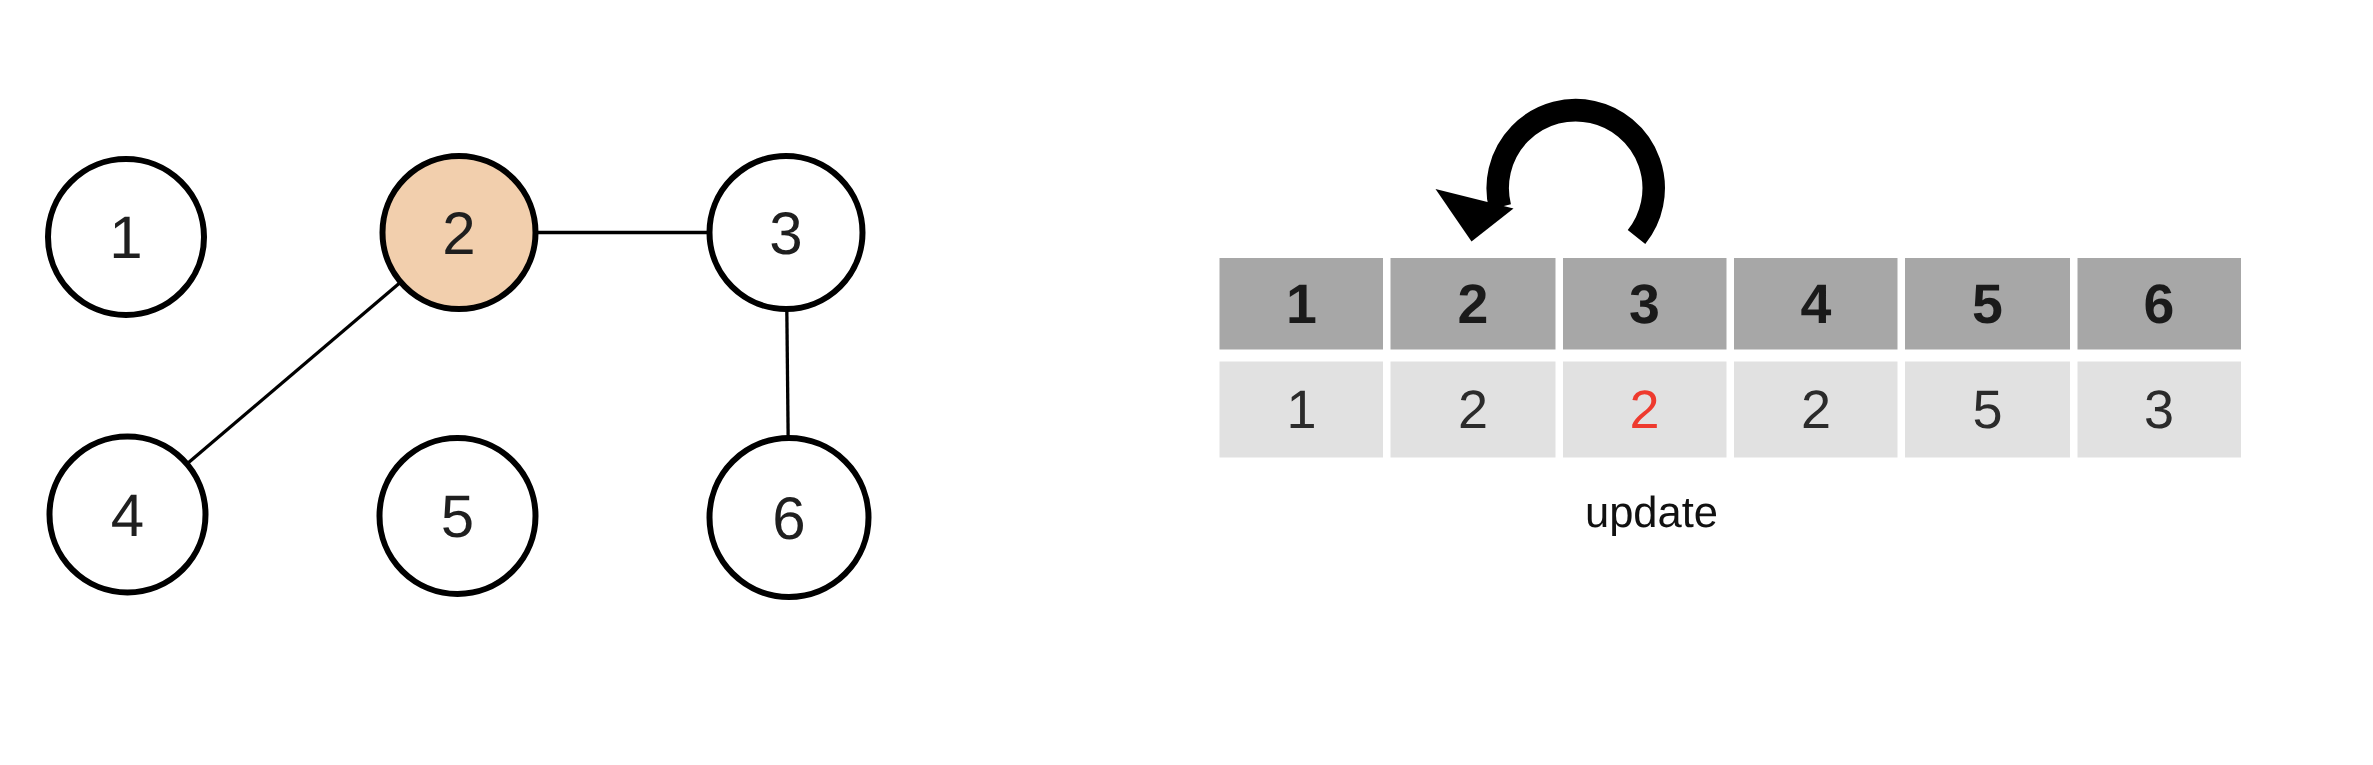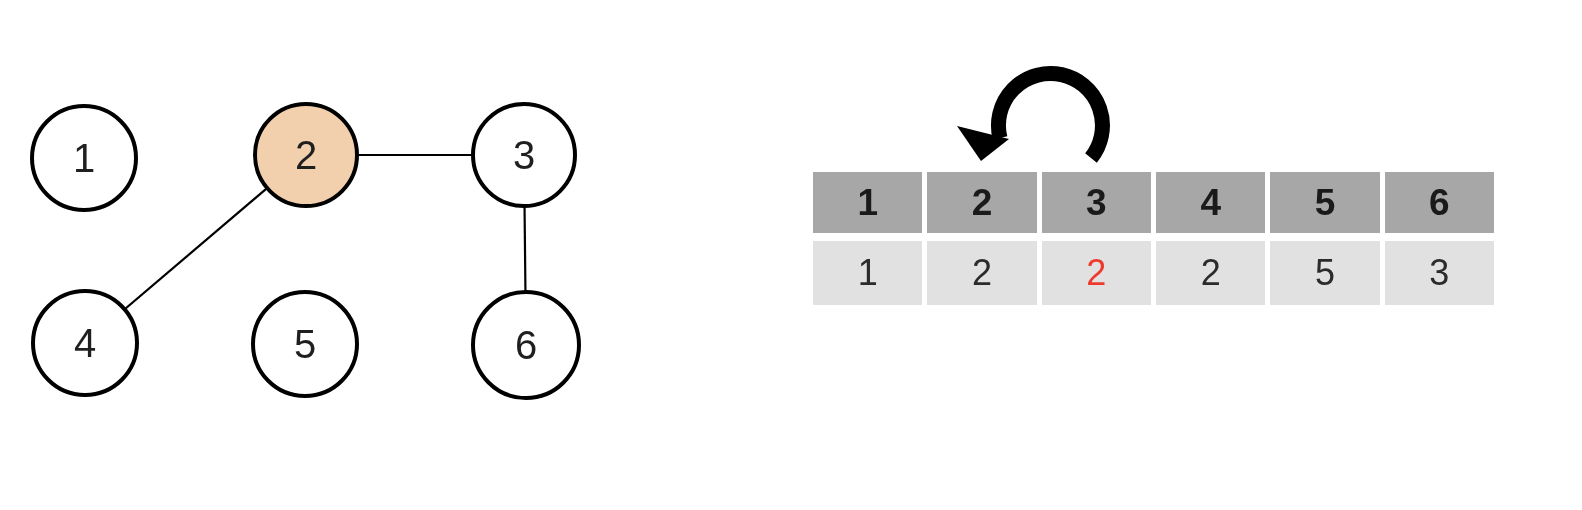--- a/index.html
+++ b/index.html
@@ -117,14 +117,15 @@
       <div class="cell header">5</div>
       <div class="cell header">6</div>
       <div class="cell value">1</div>
       <div class="cell value">2</div>
       <div class="cell value changed">2</div>
       <div class="cell value">2</div>
       <div class="cell value">5</div>
       <div class="cell value">3</div>
     </div>
 
+  <div class="caption">update</div>
 
 </div>
 
 </body></html>

